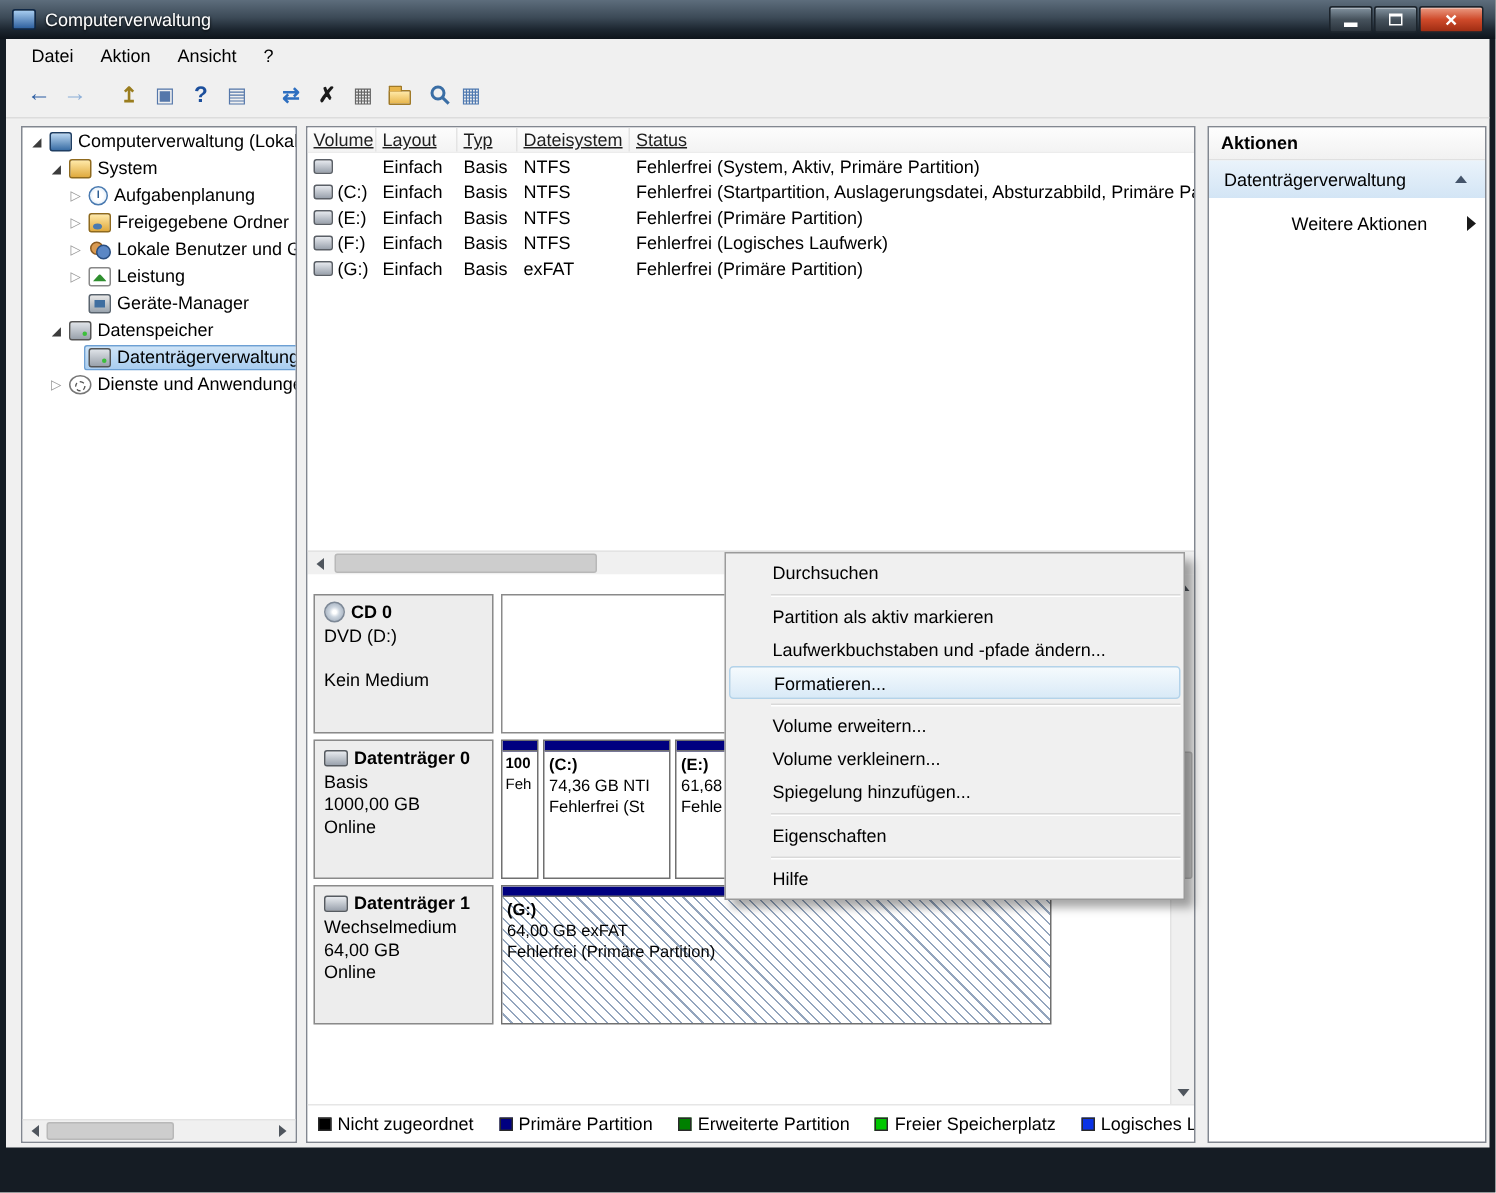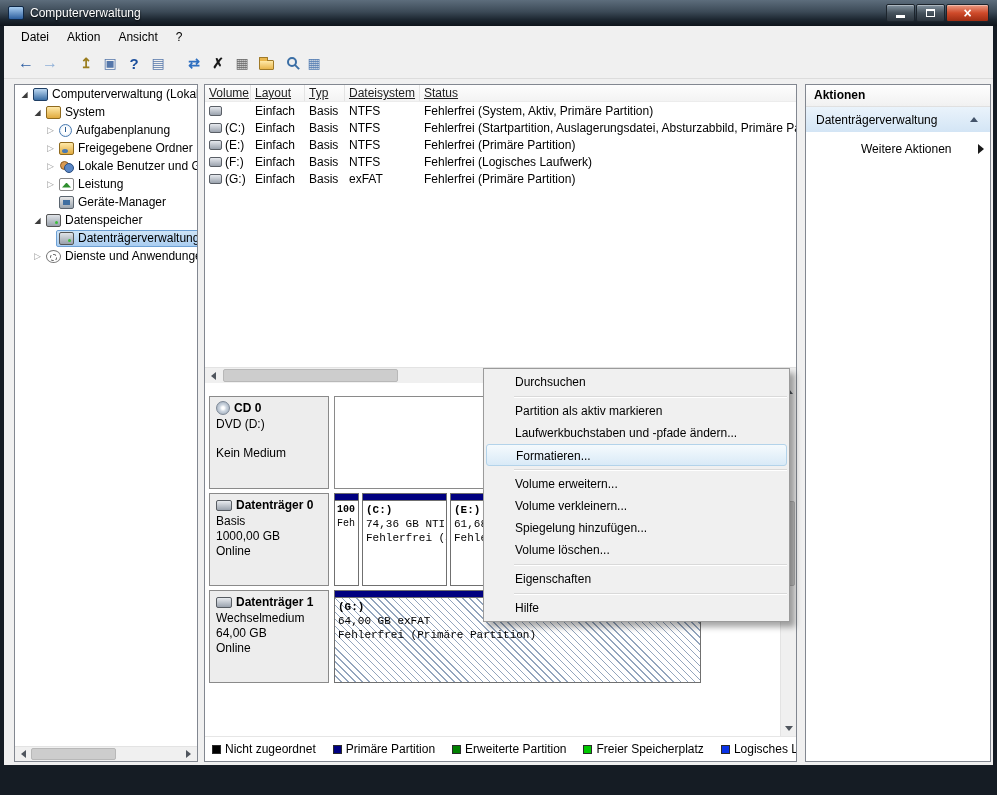--- a/index.html
+++ b/index.html
@@ -105,21 +105,21 @@
   .disk-hdr{width:120px;flex:none;border:1px solid #8a8a8a;background:#ededed;padding:4px 6px;overflow:hidden;}
   .dh-top{display:flex;align-items:center;gap:4px;margin-bottom:2px;}
   .dh-name{font-weight:bold;white-space:nowrap;}
   .dh-line{line-height:15px;white-space:nowrap;overflow:hidden;}
   .dh-gap{height:14px;}
   .icon-drive{width:16px;height:11px;flex:none;border:1px solid #565b61;border-radius:2px;background:linear-gradient(#e8ebef,#9aa2ad);}
   .icon-cd{width:14px;height:14px;flex:none;border-radius:50%;border:1px solid #7d8896;background:radial-gradient(circle,#fff 15%,#cdd6e0 40%,#93a0b0 100%);}
   .disk-graphic{flex:1;display:flex;gap:3px;margin-left:5px;}
   .part{border:1px solid #707070;background:#fff;display:flex;flex-direction:column;overflow:hidden;}
   .part-strip{height:7px;flex:none;border-bottom:1px solid #707070;}
-  .part-body{flex:1;padding:2px 3px;font-size:11px;line-height:14px;white-space:nowrap;overflow:hidden;font-family:Liberation Mono, monospace;}
+  .part-body{flex:1;padding:2px 3px;font-size:11px;line-height:14px;white-space:nowrap;overflow:hidden;}
   .part-name{font-weight:bold;}
   .p-sys{width:25px;flex:none;}
   .p-sys .part-body{font-size:10px;padding:2px 2px;}
   .p-c{width:85px;flex:none;}
   .p-e{flex:1;}
   .p-g{flex:1;}
   .hatch .part-body{background:repeating-linear-gradient(45deg,#ffffff 0px,#ffffff 4px,#93a5bd 4px,#93a5bd 5px);}
   .empty-box{flex:1;border:1px solid #8a8a8a;background:#fff;margin-left:5px;}
 
   .legend{position:absolute;left:0;right:0;bottom:0;height:25px;background:#fff;display:flex;align-items:center;gap:17px;padding-left:7px;border-top:1px solid #e6e6e6;}
@@ -475,20 +475,19 @@
   <div class="context-menu">
     <div class="cm-item">Durchsuchen</div>
     <div class="cm-sep"></div>
     <div class="cm-item">Partition als aktiv markieren</div>
     <div class="cm-item">Laufwerkbuchstaben und -pfade ändern...</div>
     <div class="cm-item highlighted">Formatieren...</div>
     <div class="cm-sep"></div>
     <div class="cm-item">Volume erweitern...</div>
     <div class="cm-item">Volume verkleinern...</div>
     <div class="cm-item">Spiegelung hinzufügen...</div>
-    <div class="cm-item">Volume löschen...</div>
     <div class="cm-sep"></div>
     <div class="cm-item">Eigenschaften</div>
     <div class="cm-sep"></div>
     <div class="cm-item">Hilfe</div>
   </div>
 
 </div>
 
 </body></html>

